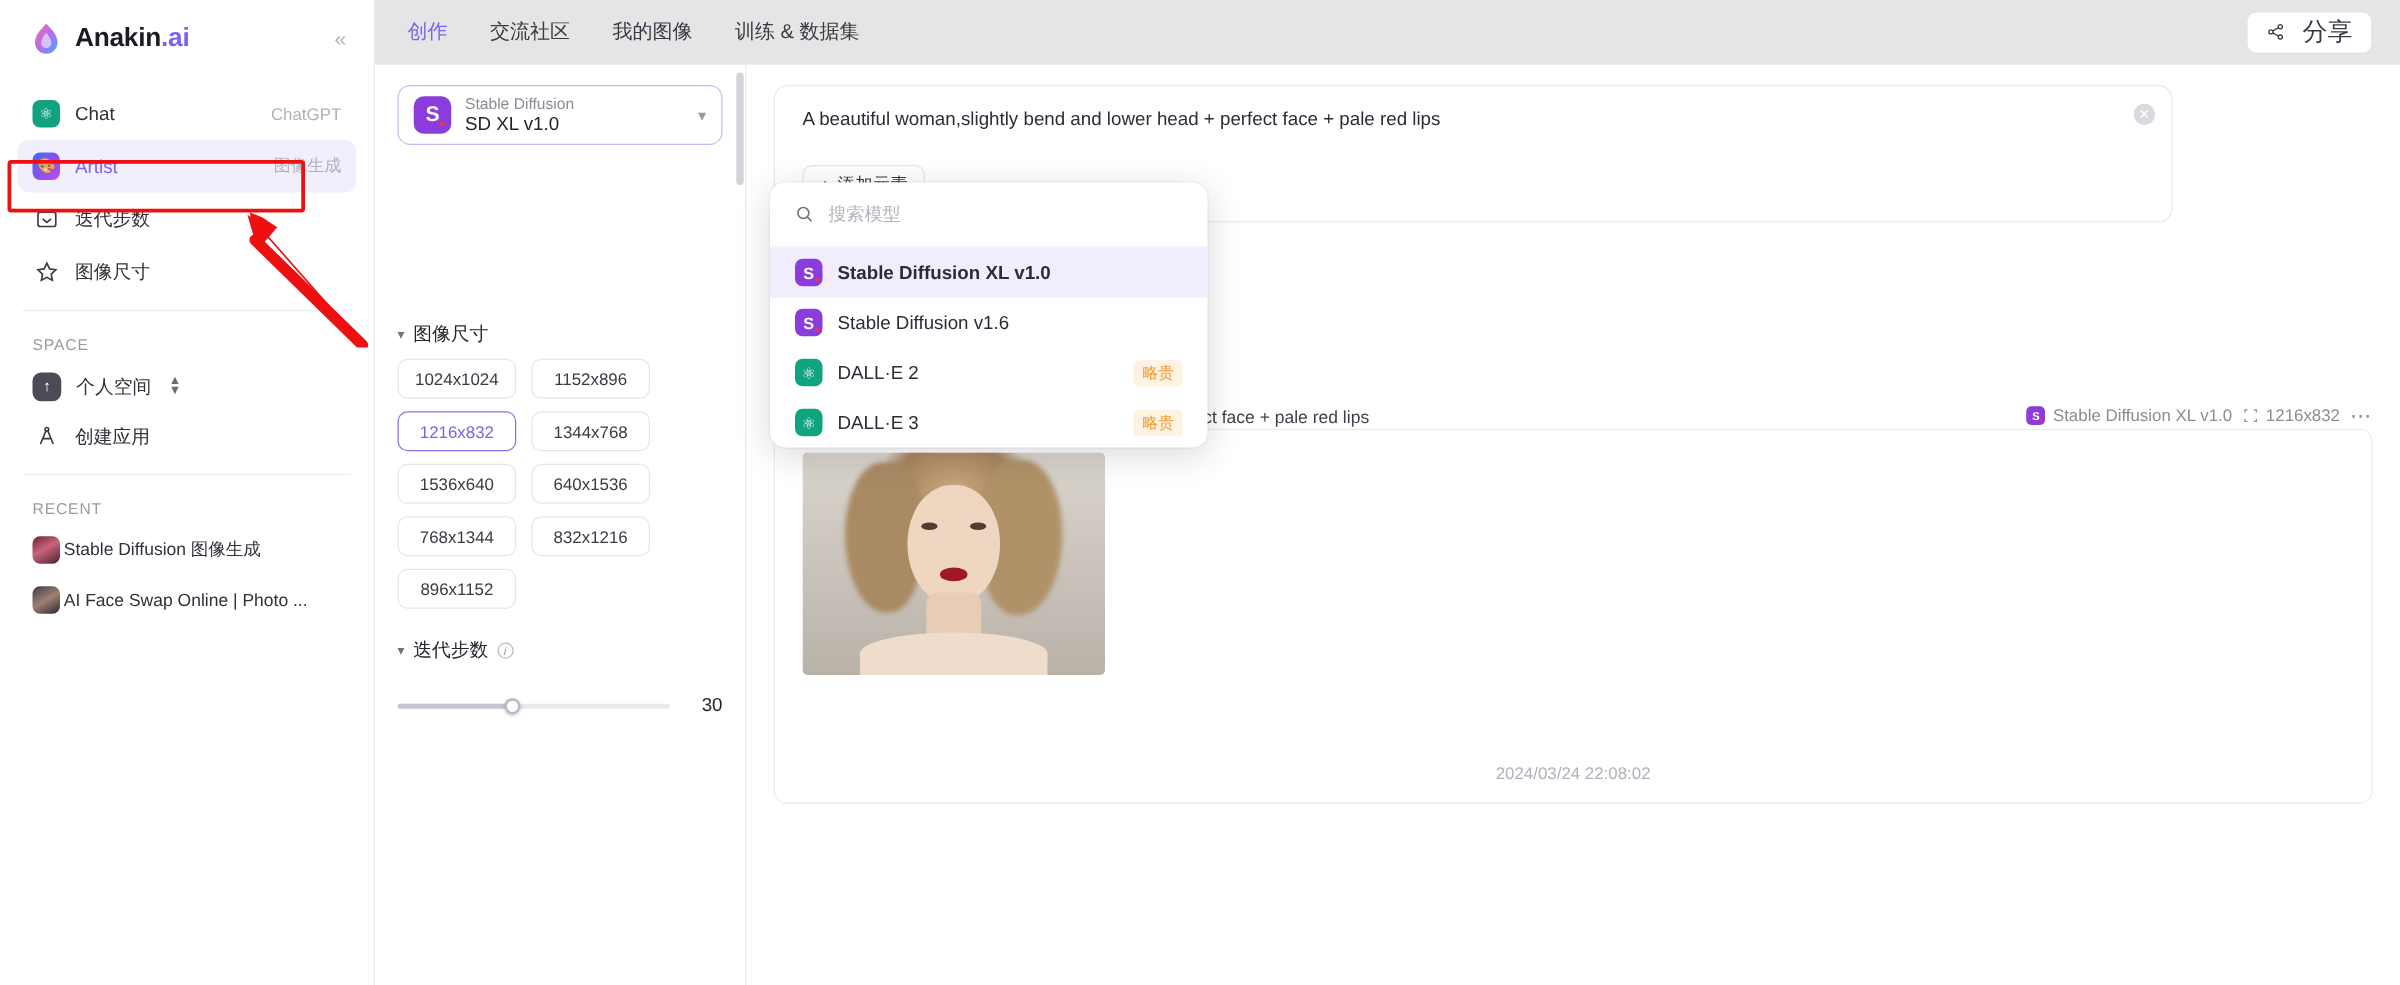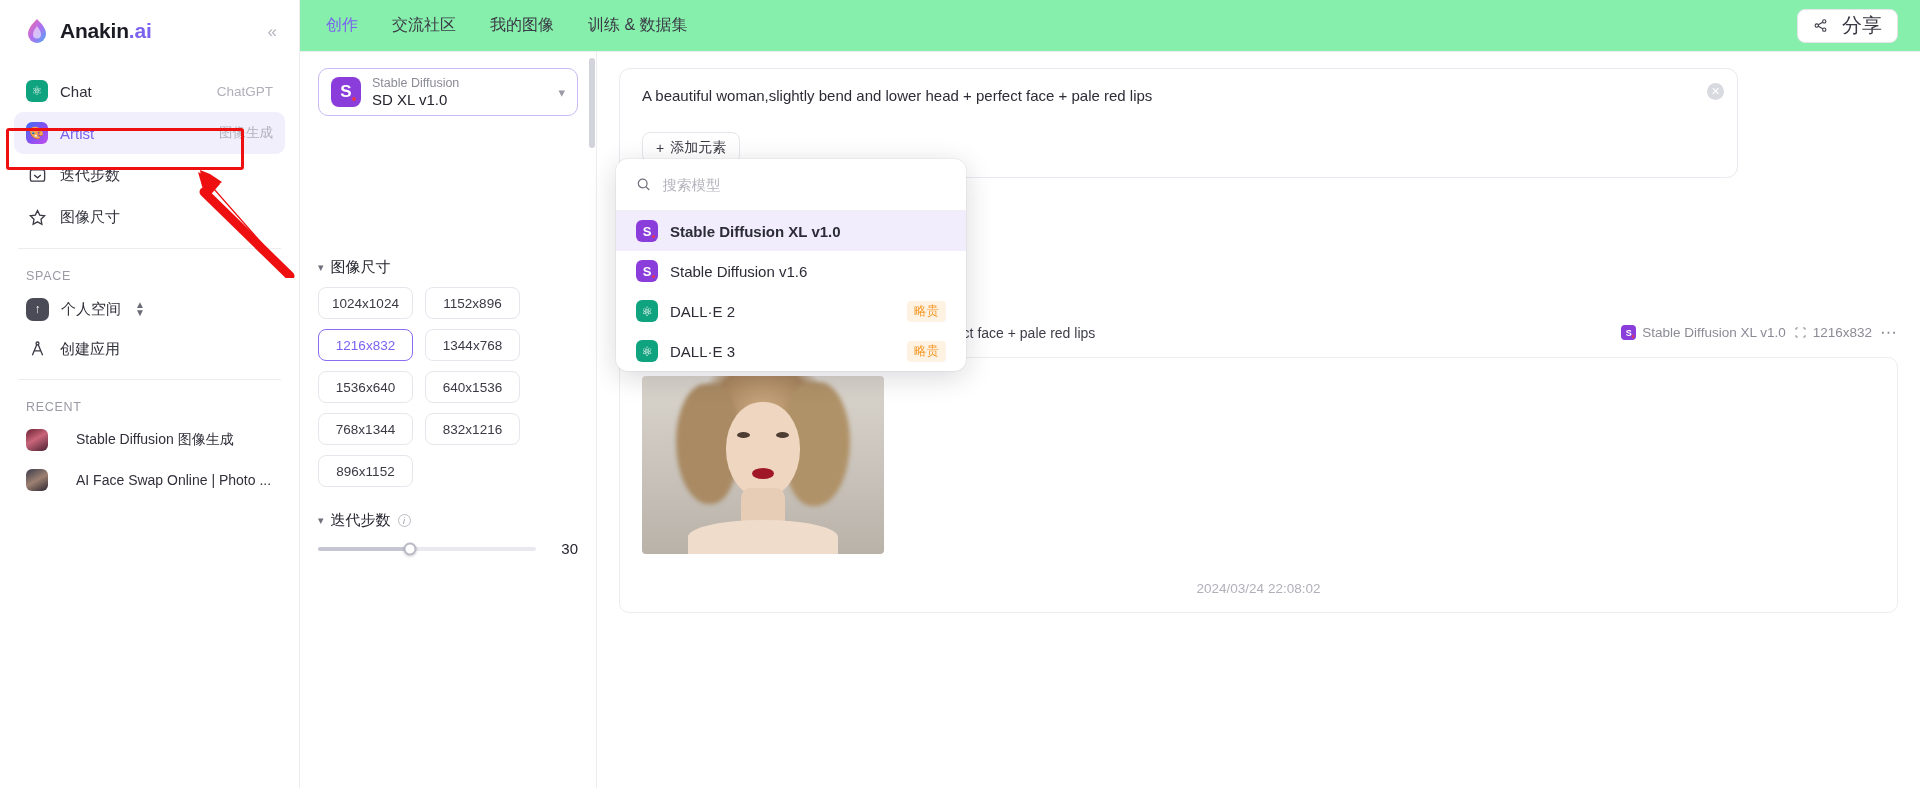--- a/index.html
+++ b/index.html
@@ -61,31 +61,31 @@
     padding: 0 12px; margin: 0 14px; border-radius: 9px;
     font-size: 15px; color: #30303a; cursor: pointer;
   }
   .avatar-sq {
     width: 23px; height: 23px; border-radius: 7px; background: #4b4b57;
     display: flex; align-items: center; justify-content: center;
     color: #fff; font-size: 12px;
   }
   .sort-arrows { font-size: 10px; color: #6c6c78; line-height: 8px; margin-left: 2px;}
   .recent-item {
-    height: 40px; display: flex; align-items: center; gap: 28px;
+    height: 40px; display: flex; align-items: center; gap: 3px;
     padding: 0 12px; margin: 0 14px; border-radius: 9px;
     font-size: 14px; color: #30303a; cursor: pointer;
     white-space: nowrap; overflow: hidden;
   }
   .thumb { width: 22px; height: 22px; border-radius: 6px; flex: 0 0 22px; }
   .thumb-a { background: linear-gradient(150deg,#6b2034,#c9657a 45%,#4a2030); }
   .thumb-b { background: linear-gradient(150deg,#3a3a4a,#9d8172 50%,#2c2630); }
 
   
-  .main { flex: 1; height: 788px; position: relative; background: #86efac; }
+  .main { flex: 1; height: 788px; position: relative; background: #e5e5e5; }
   .topbar {
     height: 52px; border-bottom: 1px solid #ededf1;
     display: flex; align-items: center; padding: 0 22px 0 26px; gap: 34px;
   }
   .tab { font-size: 16px; color: #3a3a45; cursor: pointer; padding: 4px 0; }
   .tab.active { color: #7b61f0; }
   .share-btn {
     margin-left: auto; display: flex; align-items: center; gap: 14px;
     border: 1px solid #e3e3e9; border-radius: 8px; height: 34px;
     padding: 0 15px; font-size: 20px; color: #3a3a45; cursor: pointer;
@@ -134,21 +134,21 @@
     align-items: center; justify-content: center; font-style: italic;
   }
   .size-grid { display: flex; flex-wrap: wrap; gap: 10px 12px; }
   .size-btn {
     width: 95px; height: 32px; border: 1px solid #e6e6ec; border-radius: 8px;
     background: #fff; font-size: 13.5px; color: #3a3a45; cursor: pointer;
     display: flex; align-items: center; justify-content: center;
     font-family: "Liberation Sans", sans-serif;
   }
   .size-btn.sel { border-color: #8b6df2; color: #7b61f0; }
-  .slider-row { display: flex; align-items: center; gap: 16px; margin-top: 10px; }
+  .slider-row { display: flex; align-items: center; gap: 16px; margin-top: 26px; }
   .track { flex: 1; height: 4px; background: #e9e9ef; border-radius: 2px; position: relative; }
   .track-fill { position: absolute; left: 0; top: 0; height: 4px; width: 42%; background: #c6c6d2; border-radius: 2px; }
   .knob {
     position: absolute; left: 42%; top: 50%; transform: translate(-50%,-50%);
     width: 13px; height: 13px; border-radius: 50%; background: #fff;
     border: 2px solid #b9b9c6; box-shadow: 0 1px 3px rgba(0,0,0,.2);
   }
   .slider-val { font-size: 15px; color: #24242e; min-width: 26px; text-align: right; }
 
   .cfg-scrollbar {
@@ -193,23 +193,23 @@
   .neg-prompt { margin-top: 14px; font-size: 14.5px; color: #9a9aa5; padding-left: 4px;}
 
   .result-head {
     display: flex; align-items: center; margin-top: 38px;
     font-size: 13.5px; color: #6f6f7b; gap: 8px;
   }
   .result-title { flex: 1; color: #3e3e4a; font-size: 14px; }
   .rh-meta { display: flex; align-items: center; gap: 6px; color: #8b8b96; }
   .dots { color: #8b8b96; font-size: 17px; letter-spacing: 1px; cursor: pointer; }
   .result-card {
-    margin-top: 14px; border: 1px solid #ededf1; border-radius: 10px;
+    border: 1px solid #ededf1; border-radius: 10px;
     background: #fff; padding: 18px 22px 18px 22px; position: relative;
-    height: 256px;
+    height: 300px;
   }
   .gen-img {
     width: 242px; height: 178px; border-radius: 4px;
     background:
       radial-gradient(ellipse 52px 62px at 50% 40%, #e8cbb4 0%, #dcb89f 55%, rgba(220,184,159,0) 75%),
       radial-gradient(ellipse 80px 70px at 50% 18%, #c9a77e 0%, #a8855e 60%, rgba(168,133,94,0) 80%),
       linear-gradient(180deg,#d9d4cc 0%,#c8c2ba 55%,#b9b2a9 100%);
     position: relative; overflow: hidden;
   }
   .gi-hair-l { position:absolute; left:34px; top:8px; width:62px; height:120px; border-radius:50% 40% 45% 55%; background:#a98a63; filter: blur(2px);}
@@ -221,21 +221,21 @@
   .gi-lips { position:absolute; left:50%; transform:translateX(-50%); top:92px; width:22px; height:11px; border-radius:50%; background:#a01827;}
   .gi-neck { position:absolute; left:50%; transform:translateX(-50%); top:112px; width:44px; height:50px; background:#e8cdb6; border-radius:20% 20% 30% 30%;}
   .gi-shoulder { position:absolute; left:50%; transform:translateX(-50%); bottom:0; width:150px; height:34px; background:#f0dccb; border-radius:50% 50% 0 0;}
   .timestamp {
     position: absolute; left: 50%; transform: translateX(-50%); bottom: 16px;
     font-size: 13.5px; color: #b0b0ba;
   }
 
   
   .dropdown {
-    position: absolute; left: 316px; top: 159px; width: 350px;
+    position: absolute; left: 316px; top: 146px; width: 350px;
     background: #fff; border-radius: 12px;
     box-shadow: 0 6px 28px rgba(20,20,40,.16), 0 0 0 1px rgba(20,20,40,.04);
     overflow: hidden; z-index: 40;
   }
   .dd-search {
     height: 52px; display: flex; align-items: center; gap: 11px;
     padding: 0 20px; border-bottom: 1px solid #f0f0f4;
   }
   .dd-search input {
     border: none; outline: none; font-size: 14.5px; color: #2c2c37;

